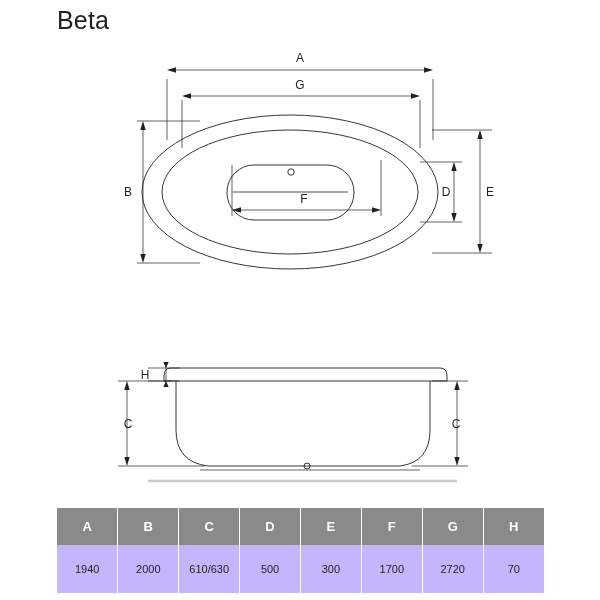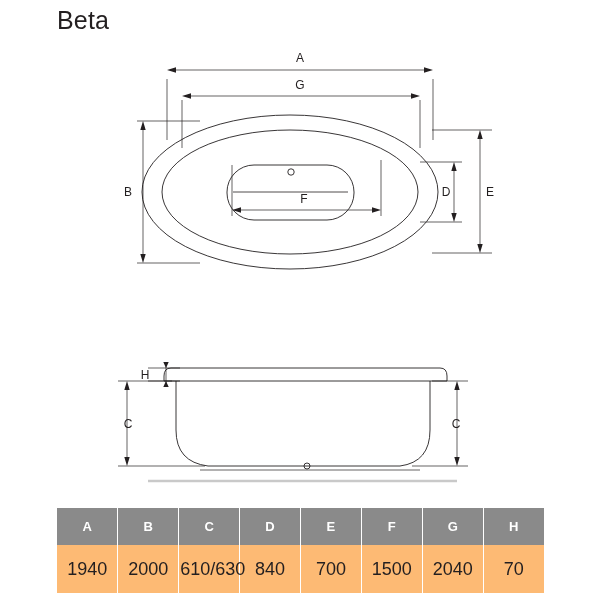--- a/index.html
+++ b/index.html
@@ -53,23 +53,23 @@
     color: #ffffff;
     font-size: 13px;
     font-weight: 700;
     height: 35px;
     text-align: center;
     border-right: 1px solid #ffffff;
     vertical-align: middle;
   }
   #spec-table th:last-child { border-right: none; }
   #spec-table td {
-    background: #fdba74;
+    background: #c4b5fd;
     color: #231f20;
-    font-size: 18px;
+    font-size: 11px;
     height: 46px;
     text-align: center;
     vertical-align: middle;
     border-right: 1px solid #ffffff;
   }
   #spec-table td:last-child { border-right: none; }
 </style>
 </head>
 <body>
 
@@ -186,22 +186,22 @@
         <th>F</th>
         <th>G</th>
         <th>H</th>
       </tr>
     </thead>
     <tbody>
       <tr>
         <td>1940</td>
         <td>2000</td>
         <td>610/630</td>
-        <td>840</td>
-        <td>700</td>
-        <td>1500</td>
-        <td>2040</td>
+        <td>500</td>
+        <td>300</td>
+        <td>1700</td>
+        <td>2720</td>
         <td>70</td>
       </tr>
     </tbody>
   </table>
 
 </div>
 
 </body></html>

